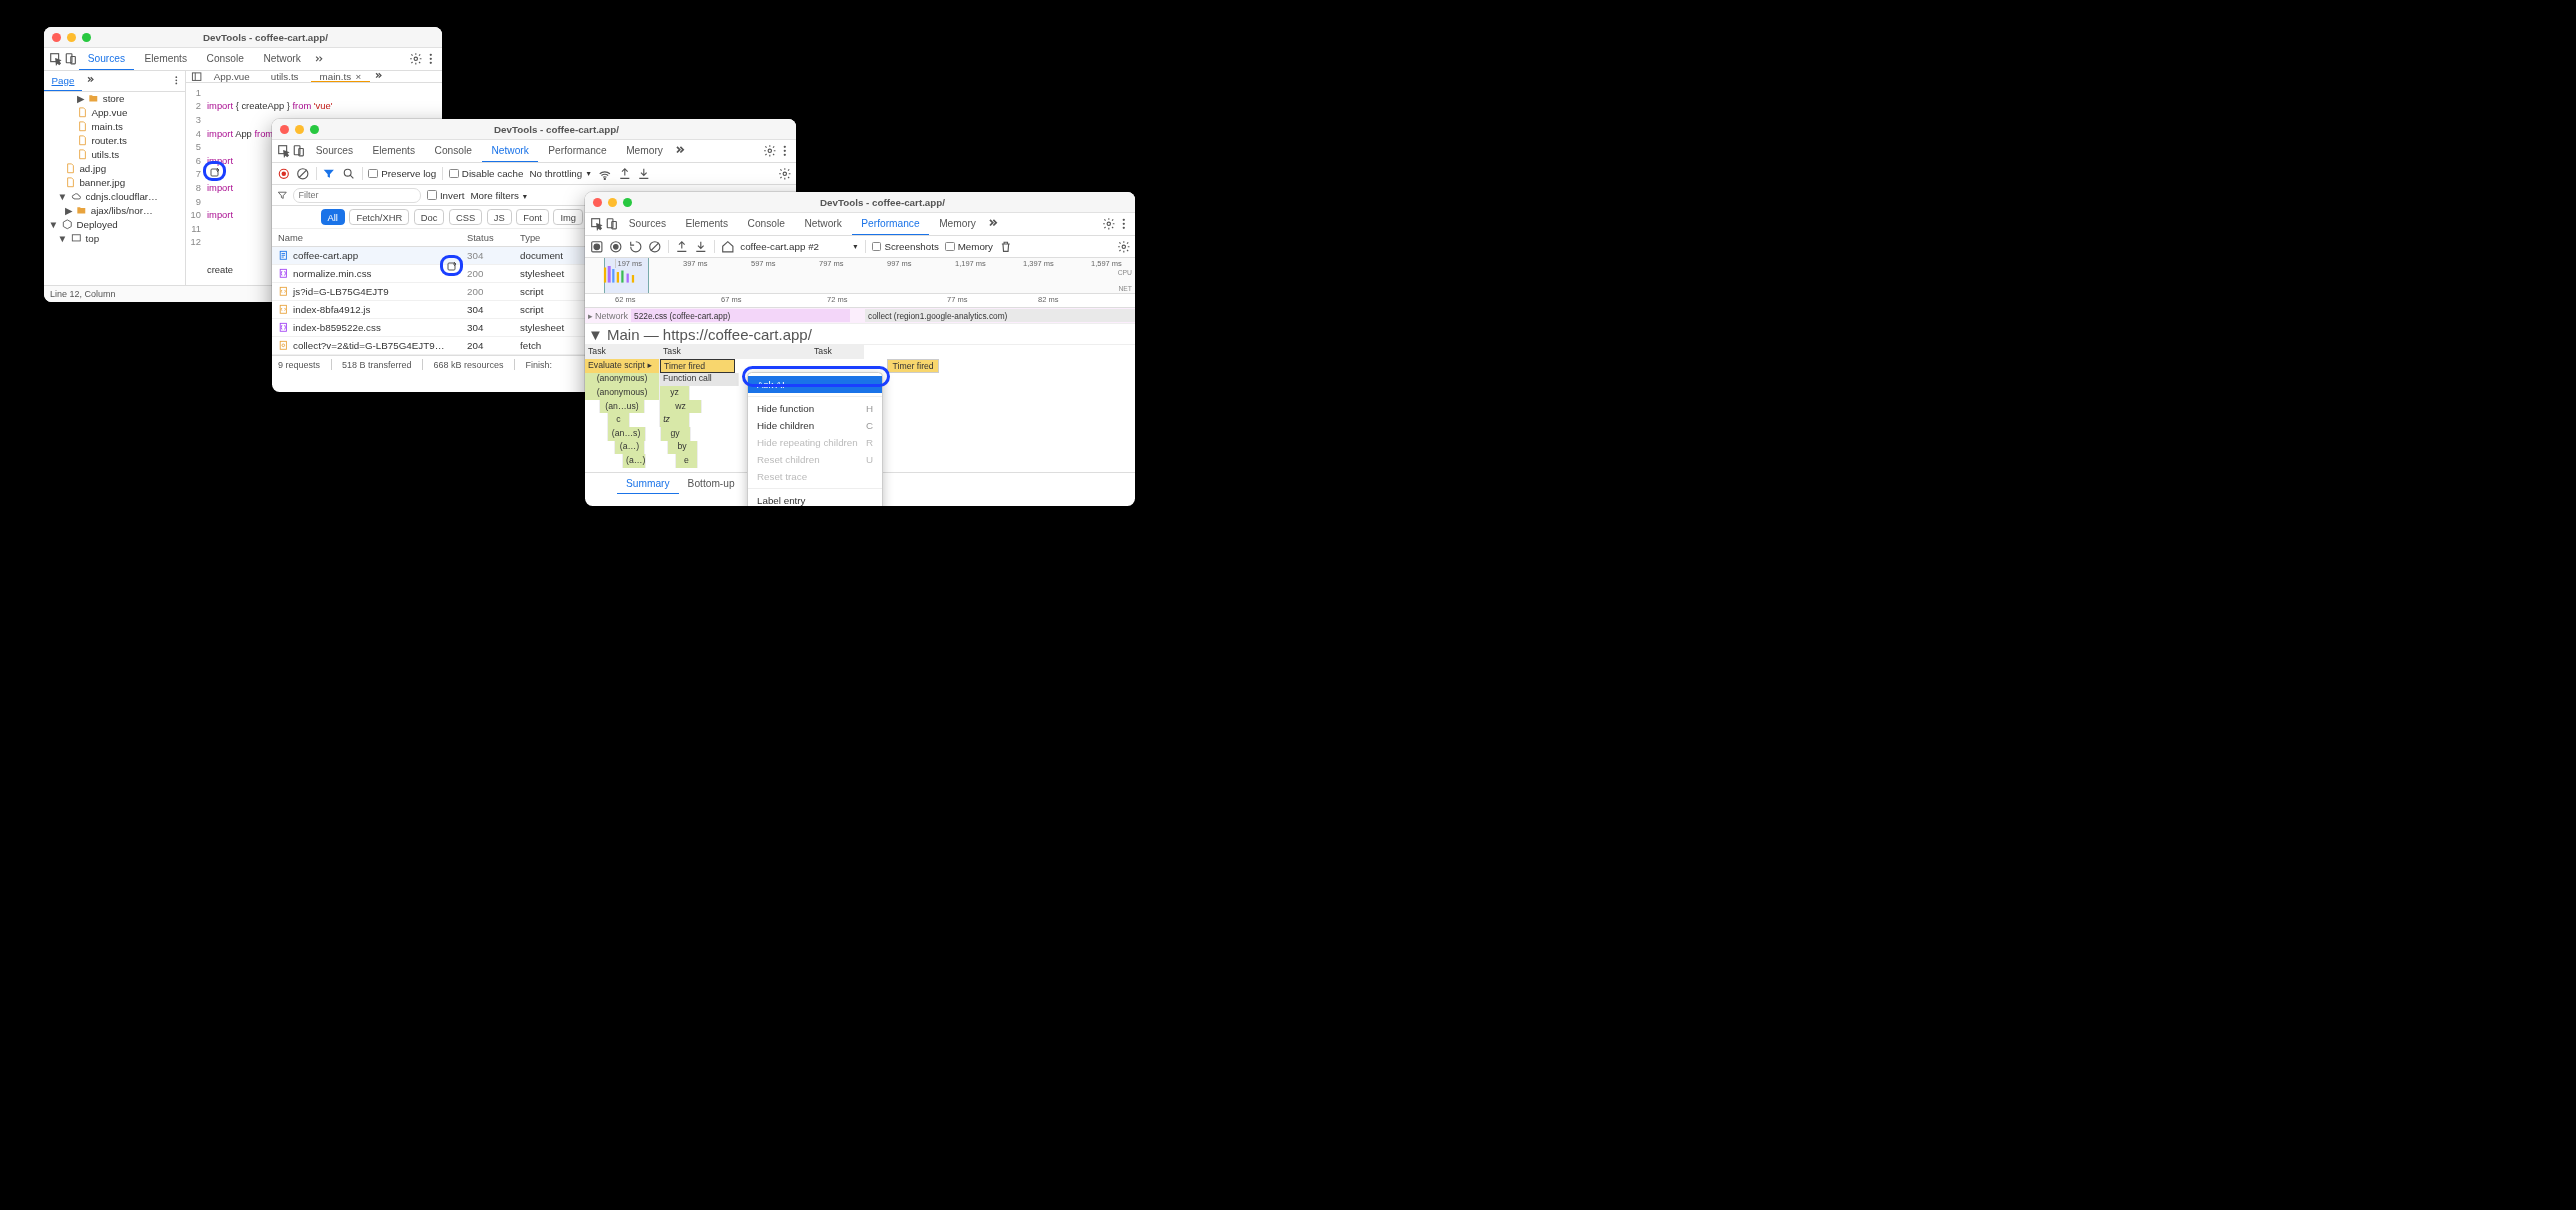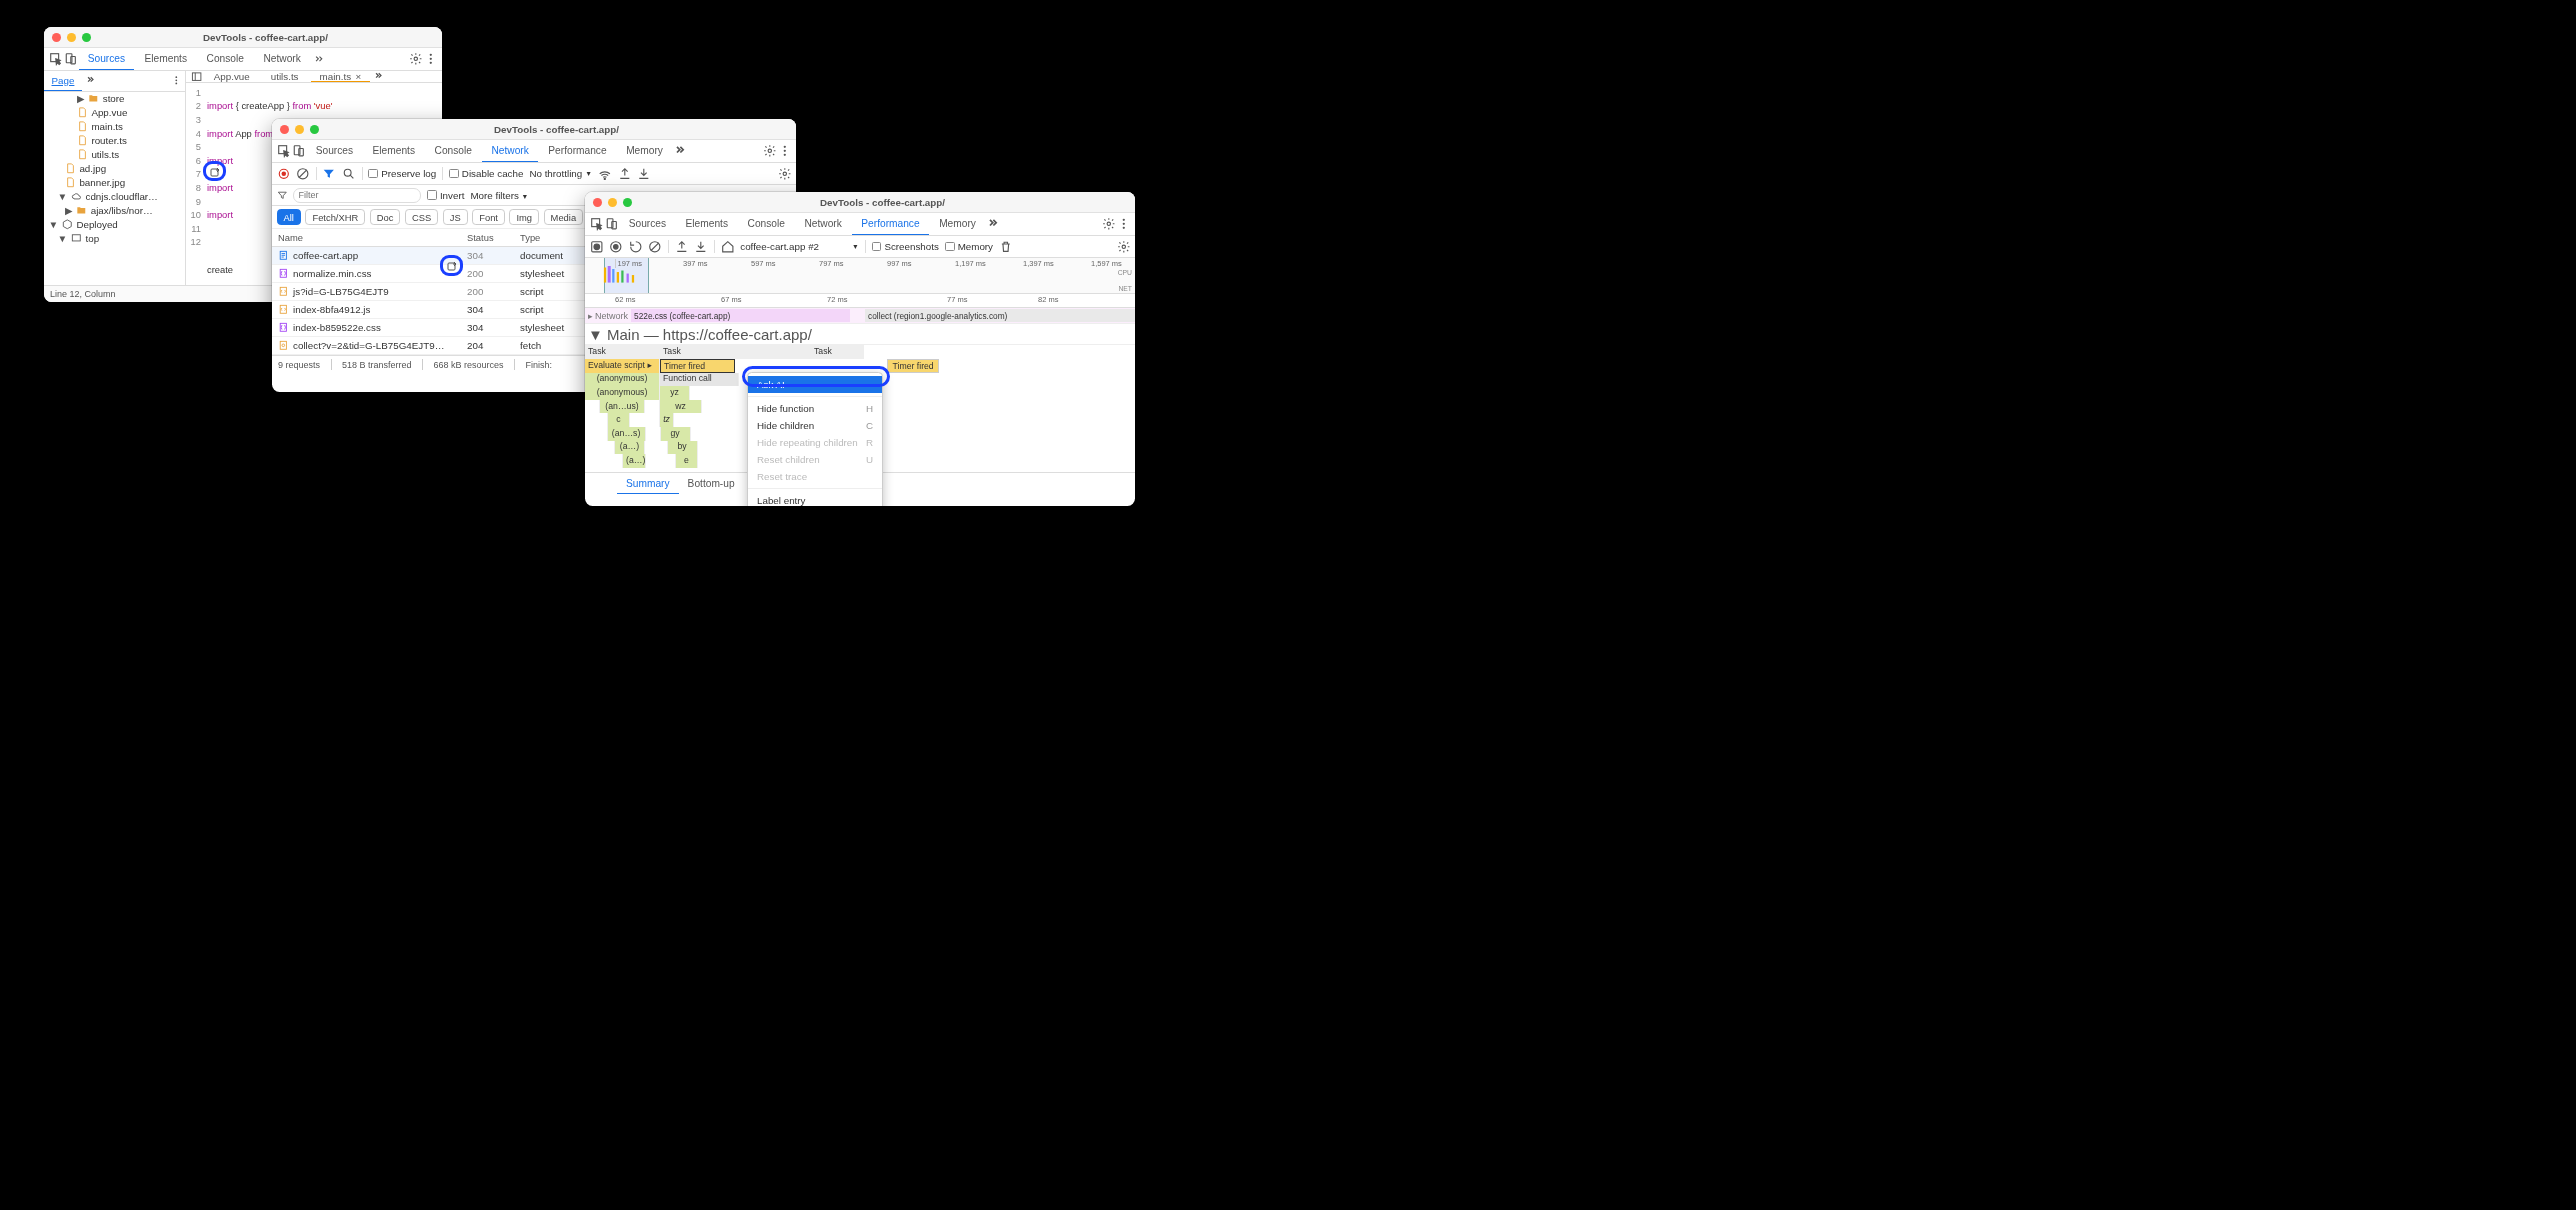--- a/index.html
+++ b/index.html
@@ -30,21 +30,21 @@
   .code { display:flex; font-family: Menlo, Consolas, monospace; font-size:9.4px; line-height:13.6px; padding-top:3px; }
   .ln { width:21px; text-align:right; color:#888; padding-right:6px; }
   .codel { white-space: pre; }
   .kw { color:#aa0d91; } .st { color:#c41a16; }
   .statusbar { position:absolute; bottom:0; left:0; right:0; height:16.6px; border-top:0.8px solid #ddd; font-size:9px; color:#555; display:flex; align-items:center; padding:0 6px; background:#fafafa; }
 
   .toolbar { display:flex; align-items:center; height:22.6px; border-bottom:0.8px solid #ddd; padding:0 4.5px; gap:6px; }
   .tb-ic { width:13.6px; height:13.6px; color:#555; cursor:pointer; }
   .tb-ic svg{width:100%;height:100%;}
   .pill { border:0.8px solid #ccc; border-radius:3.8px; padding:1.5px 6px; font-size:9.4px; color:#444; background:#fff; cursor:pointer; }
-  .pill.on { background:#1a73e8; color:#fff; border-color:#1a73e8; }
+  .pill.on { background:#1a73e8; color:#fff; border-color:#1a73e8;margin-left:44px; }
   .chip-row { display:flex; gap:4.5px; padding:3px 4.5px; border-bottom:0.8px solid #eee; flex-wrap:wrap;}
   .net-head { display:flex; border-bottom:0.8px solid #ddd; font-size:9.4px; color:#555; }
   .net-head div, .net-row div { padding:3px 6px; }
   .net-name { flex: 0 0 189px; display:flex; align-items:center; gap:4.5px;}
   .net-status { flex: 0 0 53px; } .net-type { flex:1;}
   .net-row { display:flex; border-bottom:0.8px solid #f0f0f0; font-size:9.8px; }
   .net-bottom { height:18px; border-top:0.8px solid #ddd; display:flex; align-items:center; font-size:9px; color:#555; padding:0 6px; gap:10.6px;}
 
   .circle-hl{ position:absolute; border:3px solid #1a3fff; border-radius:9px; pointer-events:none; }
 
@@ -625,21 +625,21 @@
     <div class="flame-row">
       <div class="flame-cell" style="width:15px;"></div>
       <div class="flame-cell" style="width:45px;background:#d8e8a8;text-align:center;">(an…us)</div>
       <div class="flame-cell" style="width:15px;"></div>
       <div class="flame-cell" style="width:42px;background:#d8e8a8;text-align:center;">wz</div>
     </div>
     <div class="flame-row">
       <div class="flame-cell" style="width:22.6px;"></div>
       <div class="flame-cell" style="width:22.6px;background:#d8e8a8;text-align:center;">c</div>
       <div class="flame-cell" style="width:30px;"></div>
-      <div class="flame-cell" style="width:14px;background:#d8e8a8;text-align:left;font-style:italic;">tz</div>
+      <div class="flame-cell" style="width:30px;background:#d8e8a8;text-align:left;font-style:italic;">tz</div>
     </div>
     <div class="flame-row">
       <div class="flame-cell" style="width:22.6px;"></div>
       <div class="flame-cell" style="width:38px;background:#d8e8a8;text-align:center;">(an…s)</div>
       <div class="flame-cell" style="width:15px;"></div>
       <div class="flame-cell" style="width:30px;background:#d8e8a8;text-align:center;">gy</div>
     </div>
     <div class="flame-row">
       <div class="flame-cell" style="width:30px;"></div>
       <div class="flame-cell" style="width:30px;background:#d8e8a8;text-align:center;">(a…)</div>

